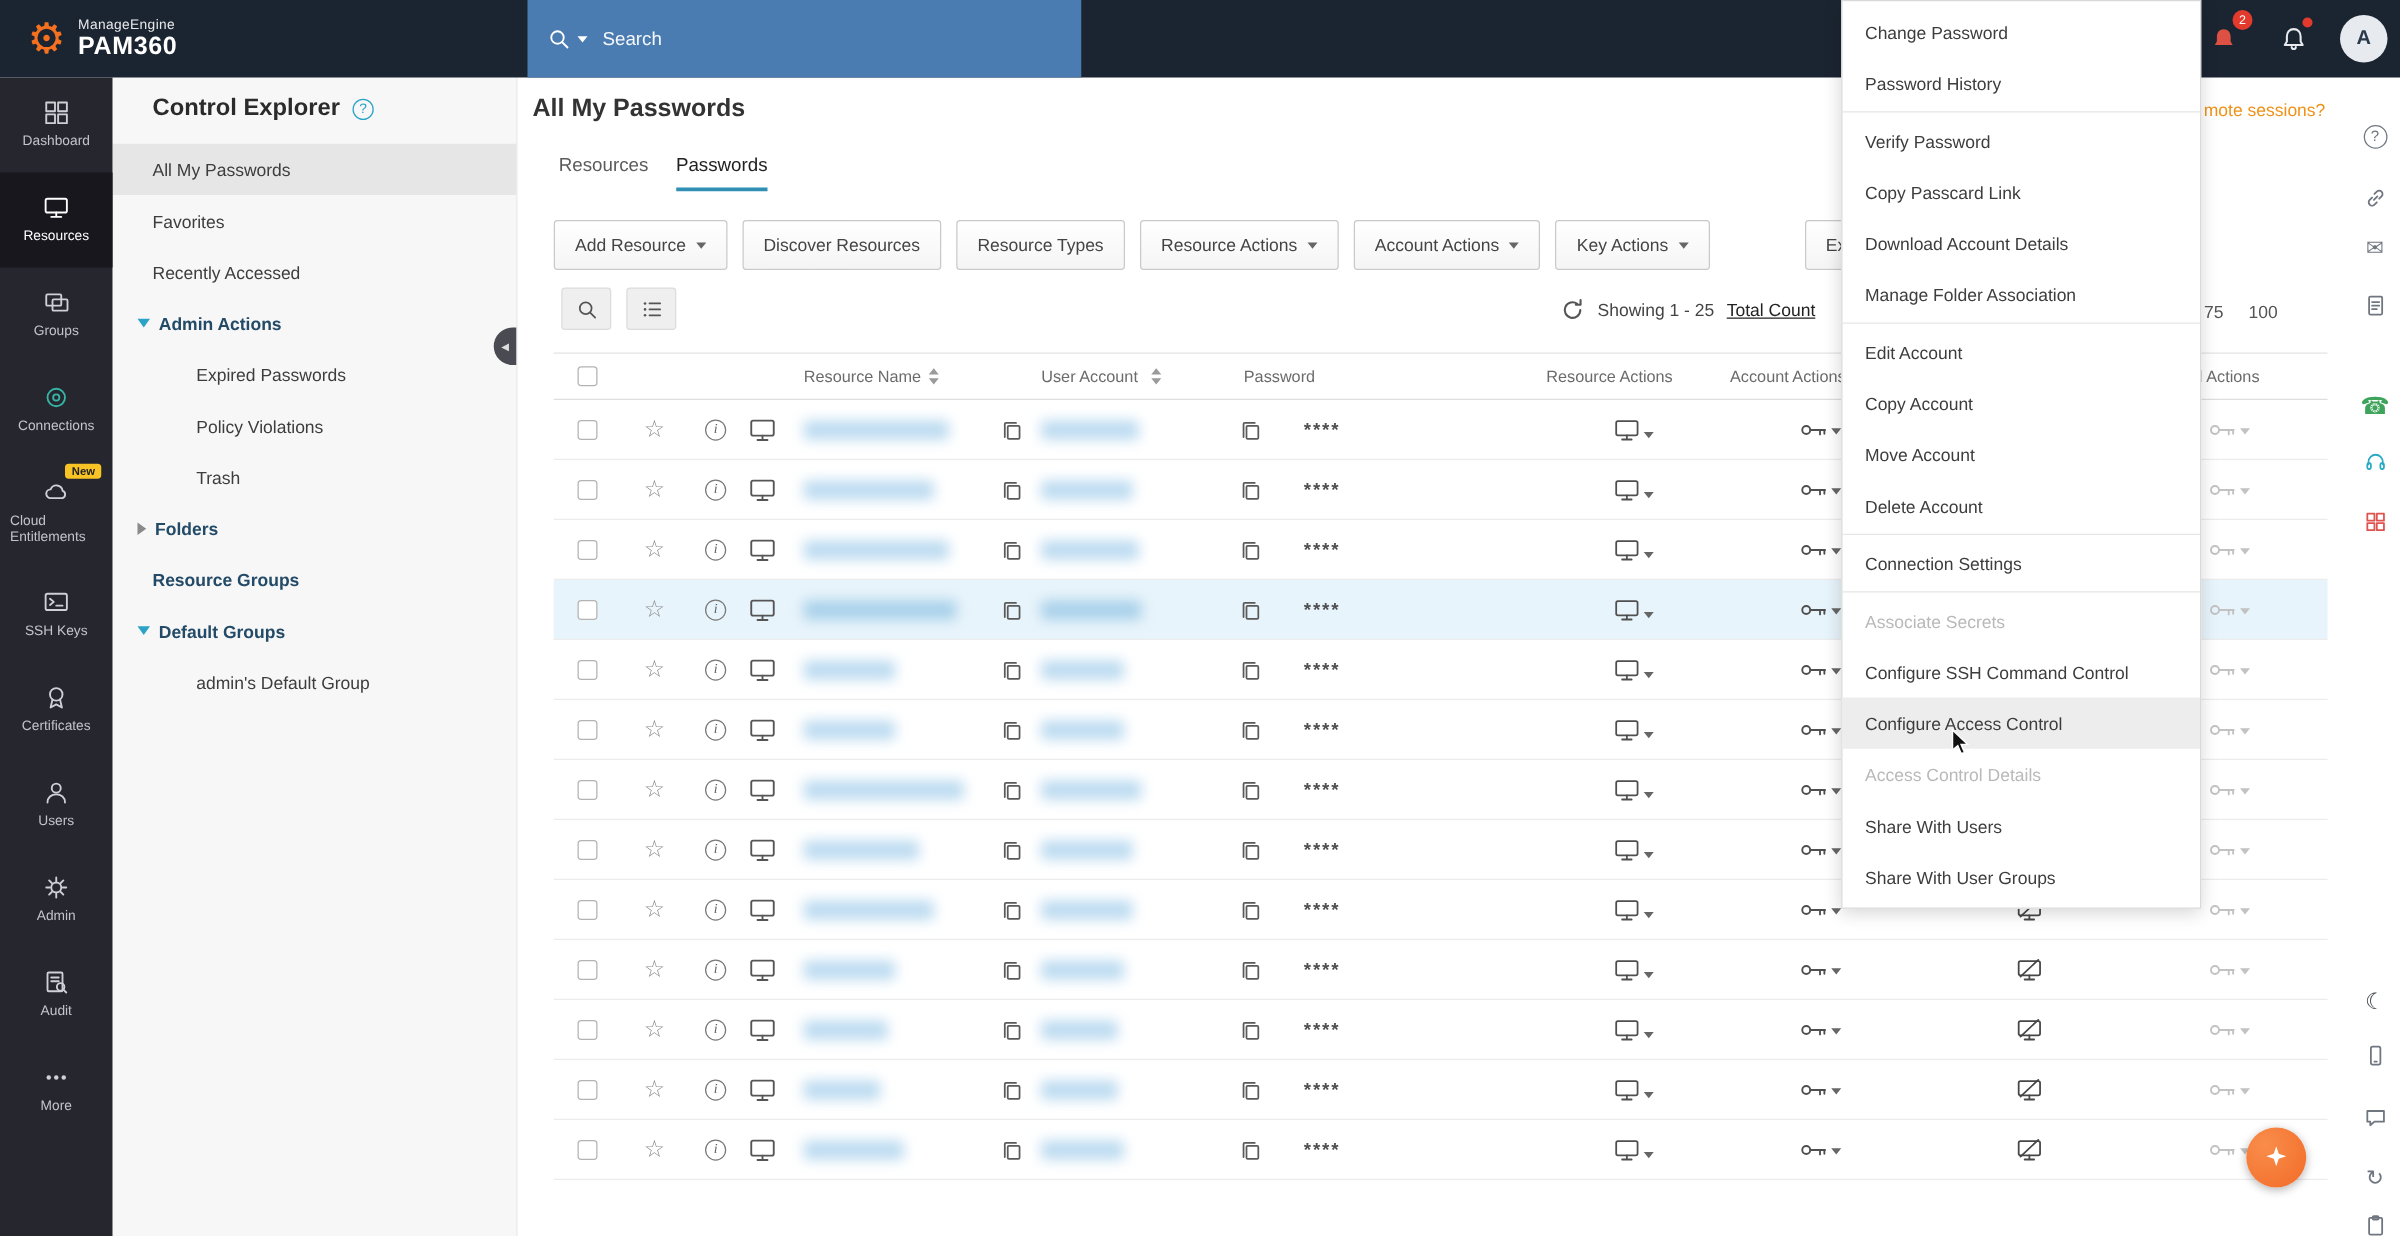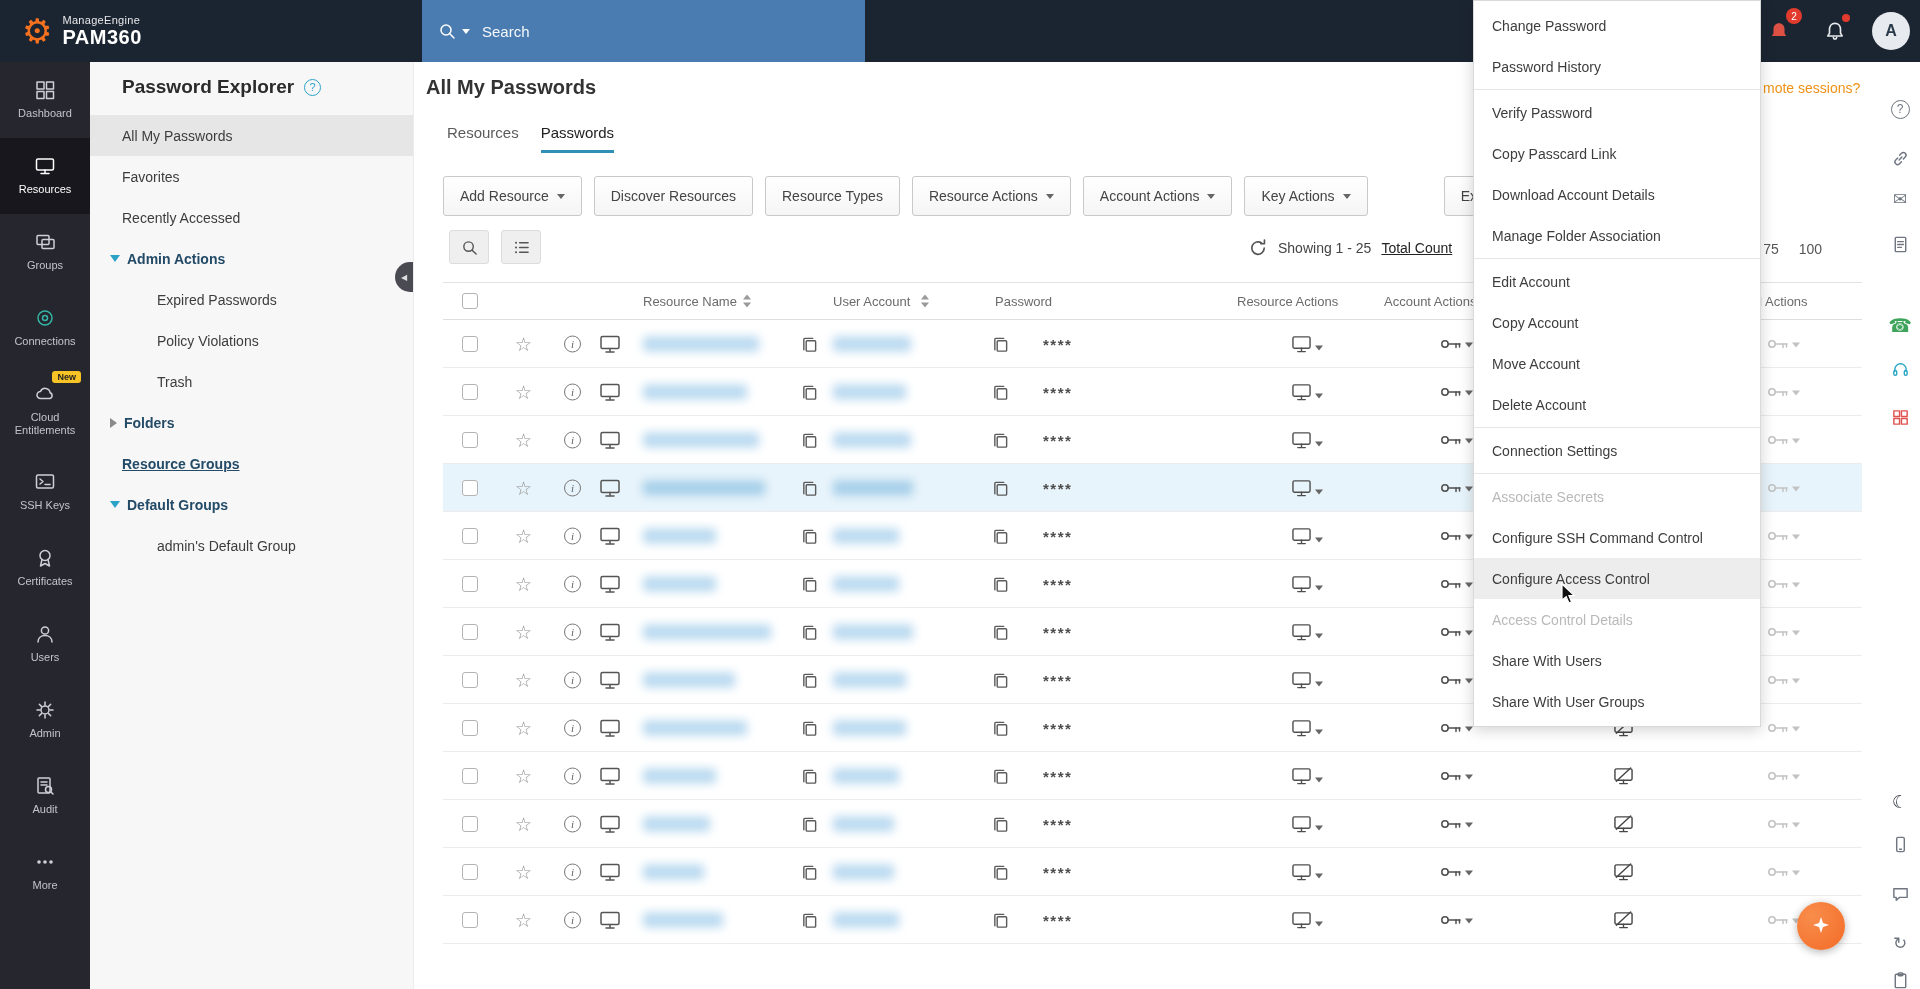--- a/index.html
+++ b/index.html
@@ -29,35 +29,35 @@
   .badge-red { position:absolute; top:-4px; right:-4px; min-width:16px; height:16px; border-radius:8px; background:#e23b2e; color:#fff; font-size:10px; display:flex; align-items:center; justify-content:center; padding:0 4px; }
   .dot-red { position:absolute; top:2px; right:4px; width:8px; height:8px; border-radius:50%; background:#e23b2e; }
   .avatar { position:absolute; left:1872px; top:12px; width:38px; height:38px; border-radius:50%; background:#e7eaee; color:#2b3a4a; font-weight:bold; font-size:16px; display:flex; align-items:center; justify-content:center; cursor:pointer; }
 
   
   .leftnav { position:absolute; top:62px; left:0; width:90px; bottom:0; background:#26262e; z-index:10; }
   .nav-item { height:76px; display:flex; flex-direction:column; align-items:center; justify-content:center; gap:6px; cursor:pointer; position:relative; color:#cfd0d6; }
   .nav-item.tall { height:88px; }
   .nav-item.active { background:#17171d; color:#ffffff; }
   .nav-item svg { width:22px; height:22px; }
-  .nav-label { font-size:11px; color:#c3c4cb; text-align:center; line-height:1.2; max-width:74px; }
+  .nav-label { font-size:11px; color:#c3c4cb; line-height:1.2; max-width:74px; }
   .nav-item.active .nav-label { color:#fff; }
   .nav-badge { position:absolute; top:5px; right:9px; background:#f7c325; color:#222; font-size:9px; font-weight:bold; padding:1px 5px; border-radius:3px; }
 
   
   .explorer { position:absolute; top:62px; left:90px; width:324px; bottom:0; background:#f7f7f8; border-right:1px solid #ececec; z-index:5; }
   .exp-title-row { position:absolute; top:14px; left:32px; display:flex; align-items:center; gap:10px; }
   .exp-title { font-size:19px; font-weight:bold; color:#2b2b2b; }
   .exp-help { width:17px; height:17px; border-radius:50%; border:1.5px solid #2aa3c7; color:#2aa3c7; font-size:11px; display:flex; align-items:center; justify-content:center; cursor:pointer; }
   .exp-list { position:absolute; top:53px; left:0; right:0; }
   .exp-item, .exp-child, .exp-group { height:41px; display:flex; align-items:center; font-size:14px; color:#3d3d3d; cursor:pointer; }
   .exp-item { padding-left:32px; }
   .exp-item.selected { background:#e6e6e6; }
   .exp-group { padding-left:20px; gap:7px; font-weight:bold; color:#234a66; }
-  .exp-group.noicon { padding-left:32px;text-decoration:underline; }
+  .exp-group.noicon { padding-left:32px; }
   .exp-child { padding-left:67px; }
   .tri-down { width:0; height:0; border-left:5px solid transparent; border-right:5px solid transparent; border-top:7px solid #2aa3c7; }
   .tri-right { width:0; height:0; border-top:5px solid transparent; border-bottom:5px solid transparent; border-left:7px solid #8a8a8a; }
   .panel-collapse { position:absolute; top:200px; right:0; width:18px; height:30px; background:#4a4a52; border-radius:15px 0 0 15px; display:flex; align-items:center; justify-content:center; color:#ddd; font-size:8px; cursor:pointer; }
 
   
   .page-title { position:absolute; left:426px; top:76px; font-size:20px; color:#333; z-index:1; }
   .tabs { position:absolute; left:447px; top:124px; display:flex; gap:22px; font-size:15px; color:#5b5b5b; z-index:1; }
   .tab { padding-bottom:9px; cursor:pointer; border-bottom:3px solid transparent; }
   .tab.active { color:#222; border-bottom-color:#2f8fb4; }
@@ -241,21 +241,21 @@
         <circle cx="5" cy="11" r="1.8"></circle>
         <circle cx="11" cy="11" r="1.8"></circle>
         <circle cx="17" cy="11" r="1.8"></circle>
       </svg>
     <span class="nav-label">More</span>
   </div>
 </nav>
 
 <aside class="explorer">
   <div class="exp-title-row">
-    <span class="exp-title">Password Explorer</span>
+    <span class="exp-title">Control Explorer</span>
     <span class="exp-help">?</span>
   </div>
   <div class="exp-list">
     <div class="exp-item selected">All My Passwords</div>
     <div class="exp-item">Favorites</div>
     <div class="exp-item">Recently Accessed</div>
     <div class="exp-group">
         <i class="tri-down"></i>
         <span>Admin Actions</span>
       </div>

